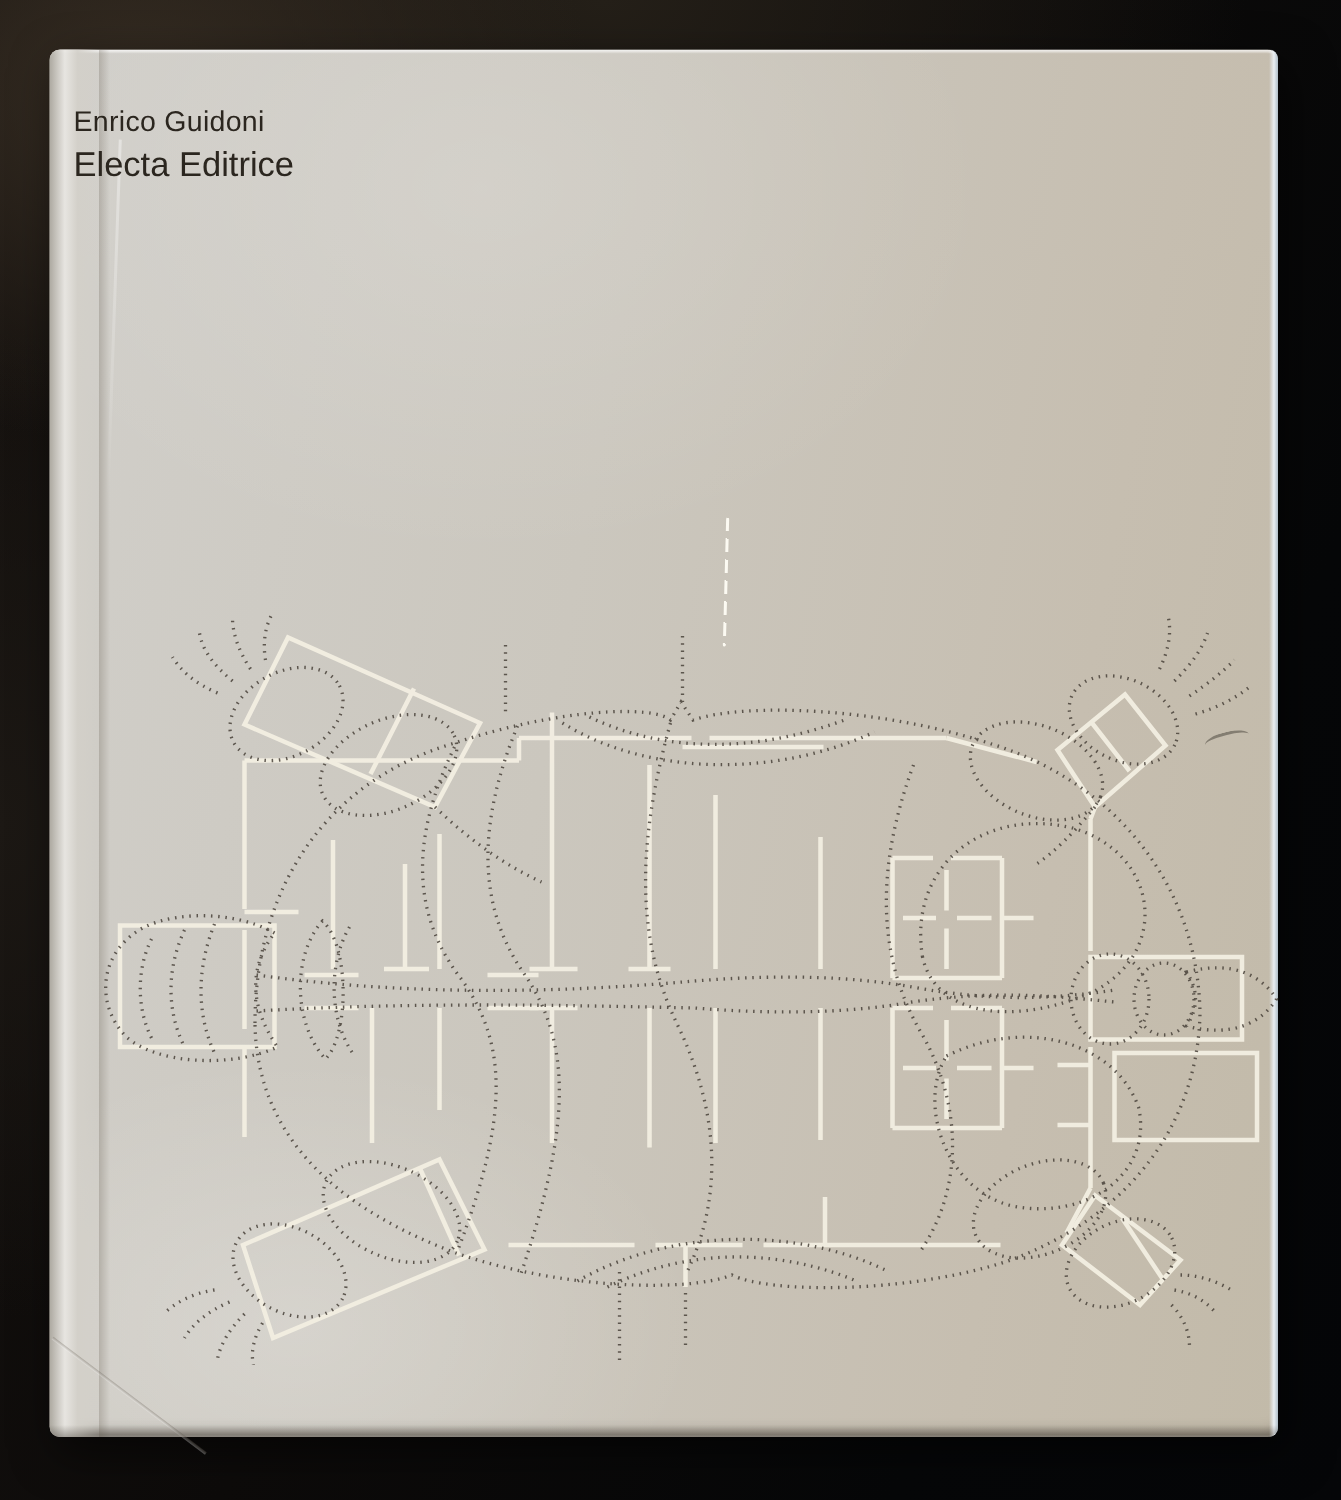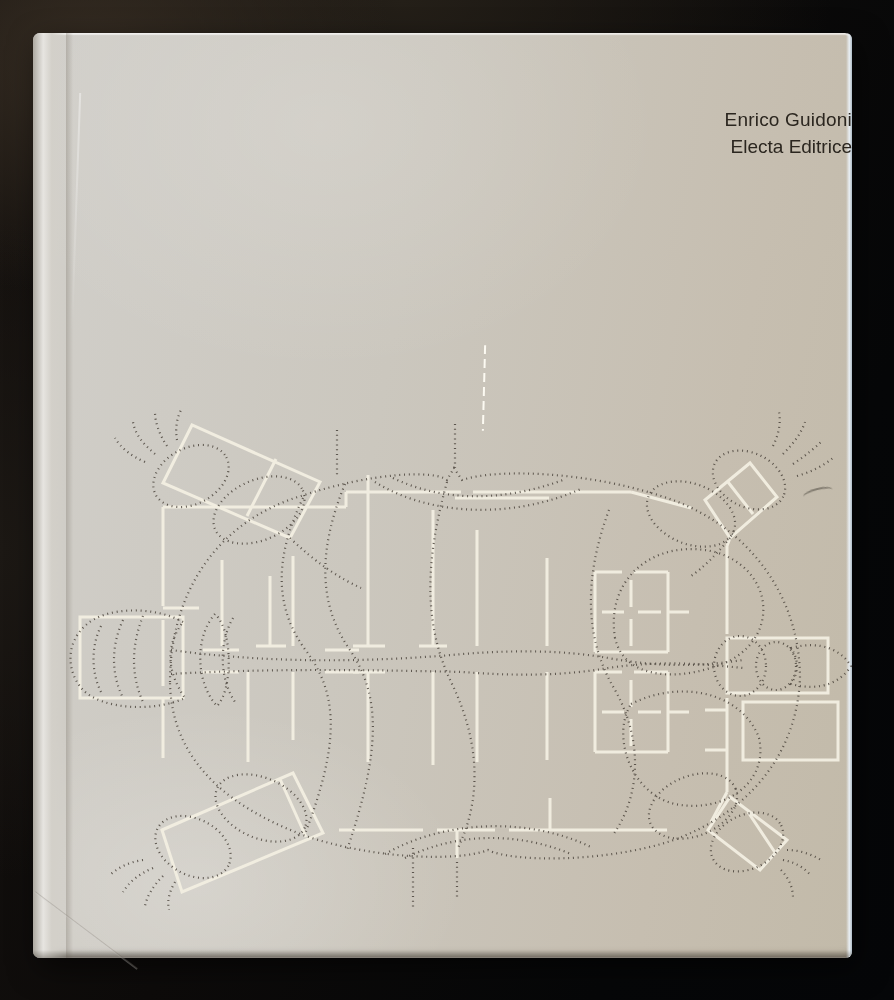--- a/index.html
+++ b/index.html
@@ -24,25 +24,25 @@
   }
   .spine{position:absolute;left:0;top:0;bottom:0;width:34px;border-radius:7px 0 0 7px;
     background:linear-gradient(90deg, #a9a59c 0%, #e9e7e3 30%, #d3d0c9 55%, rgba(205,201,192,0) 100%);
     opacity:.9;}
   .spine-groove{position:absolute;left:33px;top:0;bottom:0;width:8px;
     background:linear-gradient(90deg, rgba(110,102,90,0.30), rgba(110,102,90,0) 90%);}
   .edge-right{position:absolute;right:0;top:0;bottom:0;width:6px;border-radius:0 7px 7px 0;
     background:linear-gradient(90deg, rgba(255,255,255,0) 0%, #e9eef2 55%, #aebcc6 100%);}
   .bottom-edge{position:absolute;left:0;right:0;bottom:0;height:8px;border-radius:0 0 7px 7px;
     background:linear-gradient(180deg, rgba(70,64,55,0) 0%, rgba(70,64,55,0.40) 100%);}
-  .titles{position:absolute;top:37px;left:0;right:0;text-align:right;padding-left:16px;
-    color:#26211b;margin-top:38px;}
+  .titles{position:absolute;top:37px;left:0;right:0;text-align:left;padding-left:16px;
+    color:#26211b;}
   .author{font-size:19px;line-height:24px;letter-spacing:0.2px;color:#2b261f;}
   .title-line{font-size:46px;line-height:44px;font-weight:700;letter-spacing:-1.5px;color:#221d17;}
-  .publisher{font-size:19px;line-height:24px;margin-top:3px;color:#2b261f;}
+  .publisher{font-size:23px;line-height:24px;margin-top:3px;color:#2b261f;}
   .illustration{position:absolute;left:10px;top:377px;width:812px;height:500px;}
   .scratch{position:absolute;left:450px;top:312px;width:2px;height:86px;border-radius:2px;
     transform:rotate(1.5deg);
     background:repeating-linear-gradient(180deg, rgba(255,253,245,0.95) 0px 9px, rgba(255,253,245,0) 9px 14px);}
   .smudge{position:absolute;left:770px;top:455px;width:30px;height:8px;
     border-top:2px solid rgba(88,83,74,0.6);border-radius:50%;transform:rotate(-14deg);}
   .crease-bl{position:absolute;left:2px;top:858px;width:128px;height:2px;
     transform:rotate(37deg);transform-origin:left center;
     background:linear-gradient(180deg, rgba(96,89,78,0.35), rgba(255,255,255,0.30));}
   .crease-left{position:absolute;left:42px;top:60px;width:2px;height:240px;

